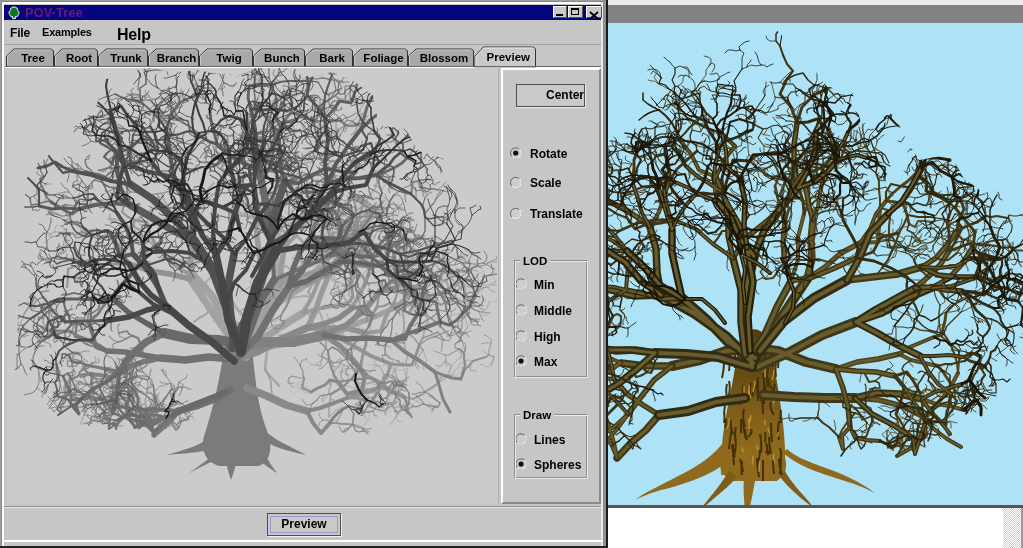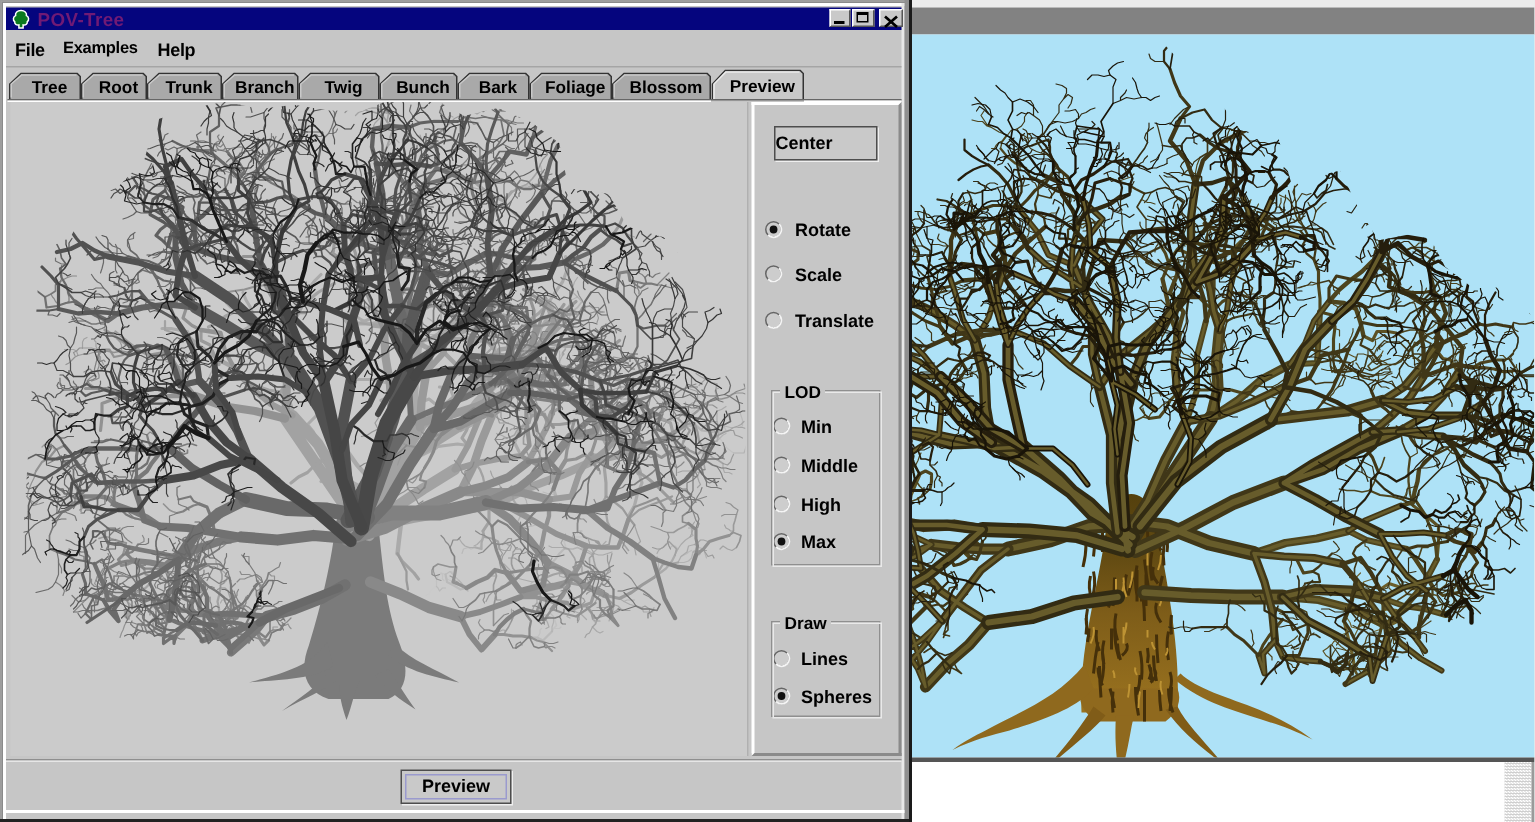--- a/index.html
+++ b/index.html
@@ -128,21 +128,21 @@
  <div class="abs" style="left:568px;top:6px;width:15px;height:12px;background:#c9c9c9;border:1px solid;border-color:#fff #555 #555 #fff;box-sizing:border-box">
    <div class="abs" style="left:2px;top:1px;width:8px;height:7px;border:1px solid #000;border-top-width:2px;box-sizing:border-box"></div>
     </div>
  <div class="abs" style="left:586px;top:6px;width:16px;height:12px;background:#c9c9c9;border:1px solid;border-color:#fff #555 #555 #fff;box-sizing:border-box">
    <svg width="14" height="10" viewBox="0 0 14 10">
         <path d="M3 1 L11 8 M11 1 L3 8" stroke="#000" stroke-width="1.8"></path>
       </svg></div>
 
  <div class="abs b" style="left:10px;top:26px;font-size:12px;letter-spacing:-0.2px">File</div>
  <div class="abs b" style="left:42px;top:26px;font-size:11px;letter-spacing:-0.2px">Examples</div>
- <div class="abs b" style="left:105px;top:26px;font-size:12px;letter-spacing:-0.2px">Help</div>
+ <div class="abs b" style="left:117px;top:26px;font-size:16px;letter-spacing:-0.2px">Help</div>
  <div class="abs" style="left:4px;top:44px;width:597px;height:1px;background:#a5a5a5"></div>
 
  <svg width="605" height="24" viewBox="0 0 605 24" style="position:absolute;left:0;top:46px">
       <path d="M6.5 20 L6.5 10 L14 3 L51.5 3 L53.5 5 L53.5 20" fill="#a9a9a9" stroke="#333" stroke-width="1"></path>
       <path d="M7.5 19 L7.5 10 L14.4 4 L51 4" fill="none" stroke="#c9c9c9" stroke-width="1"></path>
       <text x="33" y="16" text-anchor="middle" font-size="11.5" font-weight="bold" fill="#000">Tree</text>
       <path d="M54.5 20 L54.5 10 L62 3 L95.5 3 L97.5 5 L97.5 20" fill="#a9a9a9" stroke="#333" stroke-width="1"></path>
       <path d="M55.5 19 L55.5 10 L62.4 4 L95 4" fill="none" stroke="#c9c9c9" stroke-width="1"></path>
       <text x="79" y="16" text-anchor="middle" font-size="11.5" font-weight="bold" fill="#000">Root</text>
       <path d="M98.5 20 L98.5 10 L106 3 L145.5 3 L147.5 5 L147.5 20" fill="#a9a9a9" stroke="#333" stroke-width="1"></path>
@@ -332,21 +332,21 @@
 <path d="M202 201l-2 -11l3 -10l2 -10l6 -8M139 292l-8 -3l-8 -5l-5 7l-6 7" stroke="#181818" stroke-width="2.9" fill="none" stroke-linecap="round" stroke-linejoin="round"></path>
 <path d="M356 374l-1 7l3 7l4 7l5 5M151 161l-3 -7l-3 -7l-3 -7l-2 -7M254 253l-6 -8l-4 -9l-5 -8l-10 3M254 253l9 -3l8 -5l9 -3l8 -6M143 242l7 -7l9 -5l7 -6l5 -10M278 229l-5 -7l-6 -5l-8 -2l-8 -2M278 229l6 -9l9 -6l9 6l10 -4" stroke="#181818" stroke-width="2.1" fill="none" stroke-linecap="round" stroke-linejoin="round"></path>
 <path d="M199 133l-2 6l-4 5l-6 4l-4 6M247 130l-2 -6l-1 -7l-1 -6l-7 0M273 121l1 -5l4 -3l-4 -3l-4 -3M389 126l5 -6l1 -8l-6 -6l-5 -6M404 151l3 5l4 2l5 3l-2 5M419 276l2 -4l2 -5l-3 -3l-1 -5M355 172l3 -3l5 -2l4 -3l2 -4M210 113l-1 -4l2 -5l-2 -4l-2 -5M409 156l6 -1l6 -3l4 -5l4 -5M306 207l-6 2l-4 5l5 4l6 1M345 187l-2 -5l0 -6l-1 -6l1 -5M398 278l5 1l4 0l4 1l5 1M140 133l-2 -4l-5 -3l-4 0l-1 -5M236 185l-8 3l-8 -3l-7 3l-7 4M301 189l5 -4l7 0l7 3l7 -1M359 232l6 -3l5 -5l6 -2l7 1M288 236l7 -3l7 0l7 2l4 6M131 221l4 -7l0 -8l-2 -7l-6 -4M211 162l5 -5l6 -2l3 6l2 7M211 162l7 -4l4 -5l7 2l8 0M117 269l-6 0l-4 3l-5 2l-4 4M112 298l-3 4l-5 0l-6 -2l-4 -3M251 213l-5 -2l-3 -5l-4 -2l-4 -4M312 216l8 -1l7 4l-6 5l-5 6M166 418l2 -3l1 -3l-4 -1l3 -3" stroke="#181818" stroke-width="1.5" fill="none" stroke-linecap="round" stroke-linejoin="round"></path>
 <path d="M236 111l-2 4l-3 -4l-4 -1l-4 -3M436 251l7 2l5 2l-1 6l2 6M207 95l0 -3l1 -3l0 -3l0 -3M429 142l4 4l4 2l4 3l4 3M47 370l-3 -1l-3 -1l-3 -1l-2 -1M98 303l1 -3l3 -3l4 -1l3 -1M373 274l4 3l2 3l0 5l2 4M30 306l1 -6l2 -5l4 -5l5 -3M140 133l2 -4l0 -5l-1 -4l1 -5M280 132l4 -4l5 0l4 -4l4 -3M271 181l-5 3l-4 3l-6 1l-3 4M327 187l3 -3l5 0l5 -1l3 3M327 187l-3 4l-2 4l-3 3l-2 4M383 223l5 1l4 3l6 0l5 2M383 223l4 0l4 0l4 3l-1 4M229 231l0 6l-4 5l-5 2l-7 0M297 211l2 -3l0 -4l2 -4l4 0M313 241l4 3l1 4l5 1l4 -2M127 195l-5 0l-3 3l-3 3l-5 0M158 179l-4 3l-3 -2l-3 -3l-4 -1M237 155l5 1l5 0l5 1l4 3M98 278l-1 5l-2 3l-2 5l-4 2M117 269l-5 -3l-5 -2l-6 0l-6 1M104 318l4 0l3 -1l3 -2l0 -3M104 318l0 3l1 4l-2 2l-4 2M94 297l-1 3l2 4l-2 3l-3 2M190 206l4 -1l5 0l4 -1l2 -3M235 200l3 -3l-1 -3l-1 -3l0 -4M316 230l-3 4l-2 6l-2 5l0 5M168 408l1 -2l1 -2l1 -2l1 -3M168 408l1 -2l1 -3l2 -2l2 1" stroke="#181818" stroke-width="1.1" fill="none" stroke-linecap="round" stroke-linejoin="round"></path>
 <path d="M223 107l-2 1l-1 -2l2 -2l1 -2M238 92l4 1l-2 3l-3 2l0 3M384 100l-5 -3l-4 4l-6 0l-6 -1M414 166l0 3l-1 3l-3 1l-3 2M407 175l-2 1l-1 1l-1 2l-3 0M407 175l-1 2l-2 1l2 2l2 0M449 267l0 4l-2 5l3 3l1 4M451 283l1 3l1 3l2 3l4 1M451 283l0 3l2 3l3 1l2 1M449 267l-1 5l5 0l4 0l2 4M459 276l-1 2l-1 3l-2 2l-2 2M427 253l1 2l2 2l1 -2l2 -1M419 259l3 -3l3 -2l3 -1l2 -4M430 249l2 -2l3 0l2 1l2 2M369 160l1 -3l1 -3l3 -1l3 -1M377 152l2 1l3 0l2 -1l2 -1M369 160l3 -2l4 -1l3 0l2 -2M381 155l2 -2l0 -2l0 -2l1 -1M208 83l1 -2l0 -2l-2 -1l-1 -2M36 366l-2 0l-2 1l-2 1l1 2M109 295l3 2l3 -1l3 0l3 0M64 298l1 3l-2 1l-3 0l-3 0M51 284l-2 0l-2 0l1 2l-1 2M353 259l0 -3l0 -2l-2 1l-2 1M349 256l-2 1l-1 1l-2 0l-1 -1M381 289l-1 3l-4 0l-3 -1l-3 1M370 292l0 3l0 2l1 2l2 2M370 292l-1 2l-3 1l-1 2l-3 1M387 295l2 -1l1 -1l2 -1l0 -2M327 216l1 -3l-2 -3l-2 -2l-2 3M327 219l3 2l3 1l2 2l3 2M343 165l4 -3l1 -4l4 -2l5 -1M357 155l2 -1l2 -1l3 0l3 0M357 155l2 -2l3 -2l2 -3l2 -2M416 281l3 -1l2 -2l1 -3l-3 -1M416 281l2 1l3 1l3 0l3 -2M427 281l2 0l2 0l2 0l2 0M427 281l2 0l1 -2l1 -2l0 -2M42 287l-4 0l0 -4l1 -4l3 -3M42 287l3 -1l3 -3l3 -2l4 0M55 281l2 -1l3 0l2 1l1 2M55 281l2 -1l3 0l3 -1l2 -2M383 404l-3 -1l1 -3l0 -4l-2 -2M128 121l-1 -3l-2 -3l-3 -1l-3 -2M119 112l-1 -1l1 -3l0 -2l1 -2M128 121l-3 -2l-4 -2l-3 -1l-1 -4M117 112l-1 -3l-1 -2l-1 -3l-3 -2M142 115l-2 -3l-3 -1l-4 -2l0 -3M133 106l-2 -2l-1 -2l-3 -1l-2 -2M142 115l2 -2l3 -1l3 -1l3 1M153 112l1 -2l2 -1l2 0l2 1M153 112l2 0l2 0l2 1l1 2M304 108l0 -3l0 -2l1 -3l0 -3M253 192l0 4l2 2l-1 3l-2 3M252 204l2 2l-1 3l-1 2l-3 -1M252 204l-2 2l-2 2l-2 1l-2 1M253 192l-4 2l-4 -1l-3 2l-4 0M206 192l-5 4l-6 -1l-6 -2l-4 -4M206 192l-3 -4l-5 2l-5 0l-5 2M188 192l-3 -1l-3 -1l-3 0l-3 0M343 186l0 4l0 3l-2 3l-3 2M343 186l3 0l3 1l2 2l1 4M259 154l3 -1l1 -3l3 1l4 0M403 229l1 4l0 3l2 3l3 2M403 229l1 4l3 2l-2 4l2 3M394 230l0 2l-1 3l-2 1l-3 2M394 230l-2 2l-3 1l-3 0l-2 -2M213 244l0 5l-4 3l-1 4l-3 5M205 261l1 2l-2 3l-2 2l-1 3M213 244l-4 -1l-4 0l-4 2l-3 3M198 248l0 3l1 3l2 2l0 3M245 262l-3 -1l-3 0l-3 0l-3 -1M305 200l3 0l3 -2l3 1l2 -1M305 200l3 0l3 -2l2 -2l3 -1M313 258l2 2l2 -3l2 -2l4 0M248 257l3 1l2 2l3 2l2 0M255 294l1 4l3 3l4 1l-1 4M84 269l-4 1l-3 -2l-2 -2l-4 -1M127 195l-5 -1l-5 -2l-4 3l-2 4M111 199l1 4l1 3l2 3l2 3M111 199l-4 1l-3 -1l-3 -3l3 -2M111 201l-3 2l-1 3l-2 3l-2 3M111 201l1 -2l0 -3l1 -2l-2 -1M159 206l0 -3l1 -3l2 -3l2 -2M144 176l1 3l2 2l1 3l-3 1M144 176l0 -3l-1 -3l-3 -2l-2 -2M158 179l-2 -3l-3 -2l-1 3l-2 4M150 181l3 0l2 1l2 0l2 0M150 181l0 2l-2 1l-2 1l-3 0M227 168l2 4l5 2l5 -1l4 0M243 173l2 2l-2 3l0 2l0 3M227 168l-2 4l0 6l3 4l-5 2M223 184l3 2l4 1l4 0l4 1M223 184l-4 -2l-2 -3l-4 -2l-3 -2M256 160l3 -2l2 -4l1 -3l2 -3M89 293l-2 2l-2 1l-3 1l-2 0M98 278l-1 -3l-1 -3l-2 -3l2 -3M96 266l0 -3l0 -2l0 -2l-2 -1M96 266l1 -2l-2 -2l-2 -1l-2 1M88 279l-3 1l-2 2l-1 2l0 3M95 265l-1 -4l-1 -4l0 -5l-2 -4M91 248l-3 -1l-3 1l-1 3l1 2M114 312l-1 -3l-2 -2l-1 2l-1 3M99 329l-2 1l-2 0l-3 0l0 -3M90 309l-1 3l-2 0l-2 3l-2 -2M90 309l-2 1l-1 2l-2 1l-3 0M118 293l-3 1l-2 2l-3 1l-3 2M129 244l1 -5l0 -5l-2 -4l-3 -4M125 226l-4 2l-3 1l-4 1l-1 3M202 198l2 0l2 -1l2 -2l2 -2M205 201l2 -2l0 -4l1 -3l1 -2M205 201l3 1l2 1l2 2l1 2M213 225l-1 -3l0 -3l0 -3l-1 -3M196 227l-2 5l-5 1l-3 4l0 5M186 242l4 1l4 1l4 1l2 3M184 195l-5 0l-5 -2l-2 -4l-1 -5M171 184l-2 -2l-1 -3l2 -3l0 -3M171 184l2 -2l3 1l3 0l2 2M311 225l-3 2l-4 0l-3 1l0 4M236 187l0 -2l-2 -2l-2 -1l-2 -1M309 250l2 3l3 2l3 2l-1 3M309 250l-1 4l-2 2l-1 4l-2 2M303 246l-1 3l-1 4l1 3l0 4M172 399l1 -1l1 -1l0 -2l0 -1M172 399l2 1l1 2l1 1l2 -1M174 402l0 -2l0 -2l-1 -2l1 -2" stroke="#181818" stroke-width="0.8" fill="none" stroke-linecap="round" stroke-linejoin="round"></path>
         </g>
 </svg>
  </div>
 
  <div class="abs" style="left:501px;top:68px;width:100px;height:436px;background:#c6c6c6;border-left:2px solid #fff;border-top:2px solid #fff;border-right:2px solid #8a8a8a;border-bottom:2px solid #8a8a8a;box-sizing:border-box">
-   <div class="abs" style="left:13px;top:14px;width:69px;height:23px;background:#c9c9c9;border:1px solid #4d4d4d;box-shadow:1px 1px 0 #efefef;box-sizing:border-box;text-align:left">
+   <div class="abs" style="left:13px;top:14px;width:69px;height:23px;background:#c9c9c9;border:1px solid #4d4d4d;box-shadow:1px 1px 0 #efefef;box-sizing:border-box;text-align:right">
      <span class="b" style="font-size:12px;line-height:21px">Center</span></div>
    <svg class="abs" style="left:0;top:0" width="96" height="432" viewBox="0 0 96 432">
      <circle cx="12.7" cy="83" r="5.2" fill="#cdcdcd" stroke="#666" stroke-width="1"></circle>
         <path d="M9.04 86.66 a5.2 5.2 0 0 0 7.4 -7.4" stroke="#f4f4f4" stroke-width="1.2" fill="none"></path>
         <circle cx="12.7" cy="83" r="2.6" fill="#111"></circle>
         <circle cx="12.7" cy="112.5" r="5.2" fill="#cdcdcd" stroke="#666" stroke-width="1"></circle>
         <path d="M9.04 116.16 a5.2 5.2 0 0 0 7.4 -7.4" stroke="#f4f4f4" stroke-width="1.2" fill="none"></path>
         <circle cx="12.7" cy="143.5" r="5.2" fill="#cdcdcd" stroke="#666" stroke-width="1"></circle>
         <path d="M9.04 147.16 a5.2 5.2 0 0 0 7.4 -7.4" stroke="#f4f4f4" stroke-width="1.2" fill="none"></path>
         <circle cx="18" cy="214" r="5.2" fill="#cdcdcd" stroke="#666" stroke-width="1"></circle>

